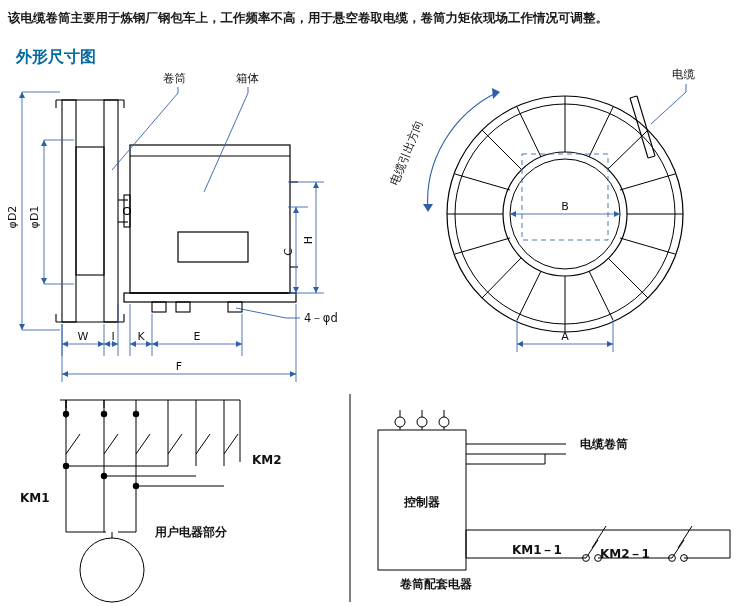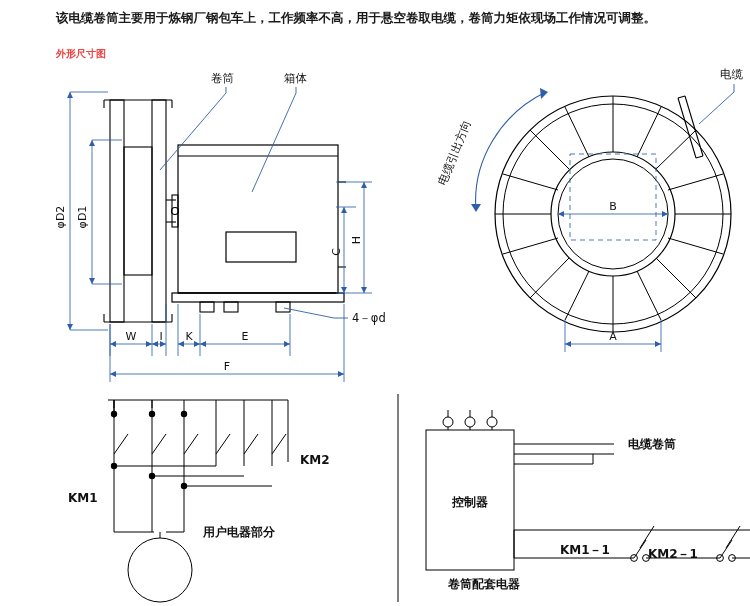--- a/index.html
+++ b/index.html
@@ -8,38 +8,37 @@
     width: 750px; height: 606px;
     background: #ffffff;
     font-family: "DejaVu Sans", "Liberation Sans", sans-serif;
     overflow: hidden;
   }
   #page {
     position: relative;
     width: 660px;
     height: 606px;
     background: #ffffff;
-    margin-left: 48px;
   }
   .intro {
     position: absolute;
     left: 8px; top: 10px;
     width: 736px;
     font-size: 12.5px;
     font-weight: bold;
     color: #1a1a1a;
     line-height: 1.3;
     letter-spacing: 0px;
   }
   .section-title {
     position: absolute;
-    left: 8px; top: 47px;
-    font-size: 10px;
+    left: 16px; top: 47px;
+    font-size: 16px;
     font-weight: bold;
-    color: #ef4444;
+    color: #0369a1;
   }
   svg { display: block; }
   #main-svg {
     position: absolute;
     left: 0; top: 62px;
   }
   text {
     font-family: "DejaVu Sans", "Liberation Sans", sans-serif;
     fill: #111111;
   }

